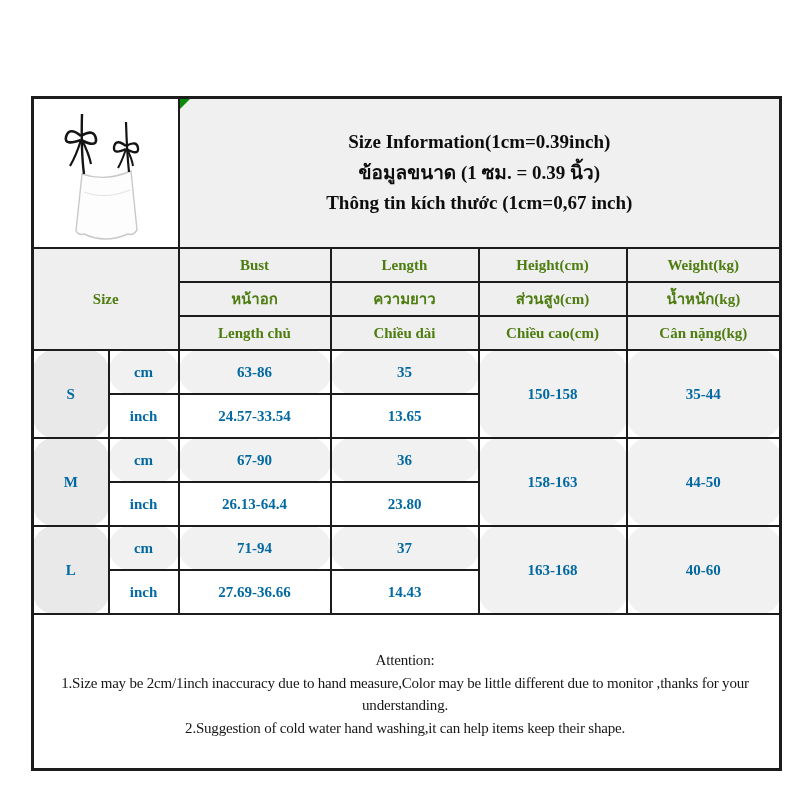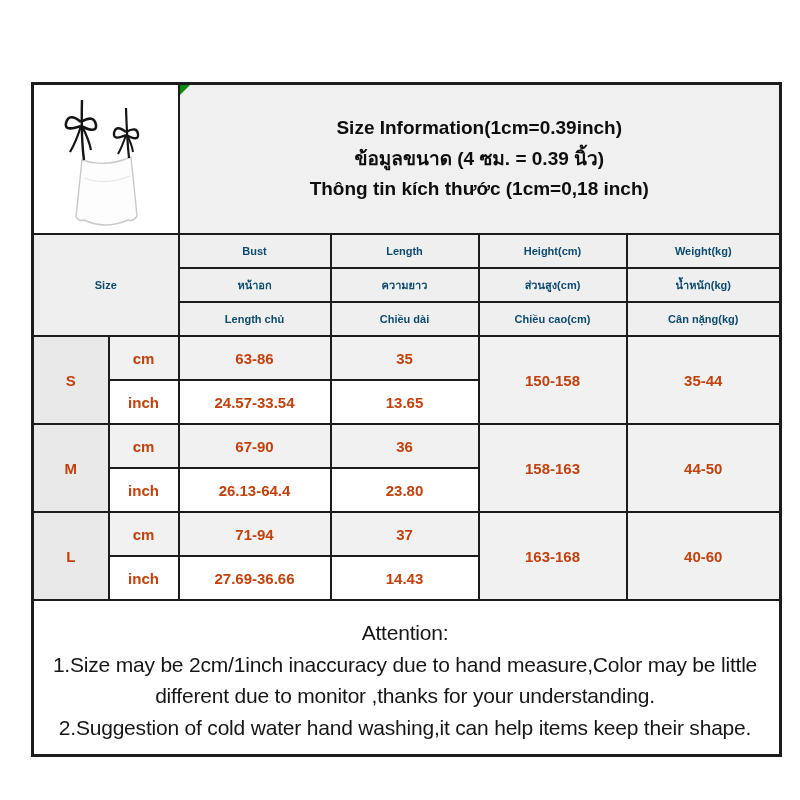--- a/index.html
+++ b/index.html
@@ -1,18 +1,18 @@
 <!DOCTYPE html>
 <html><head>
 <meta charset="utf-8">
 <style>
   html,body{margin:0;padding:0;background:#ffffff;}
   .canvas{
     position:relative;width:800px;height:784px;background:#ffffff;overflow:hidden;
-    font-family:Liberation Sans, sans-serif;color:#111111;
+    font-family:Liberation Serif, serif;color:#111111;margin-top:14px;
   }
   table.size-chart{
     position:absolute;left:31px;top:82px;width:748px;
     border-collapse:collapse;table-layout:fixed;
     border:3px solid #1c1c1c;
   }
   table.size-chart td{
     border:2px solid #1c1c1c;
     text-align:center;vertical-align:middle;
     overflow:hidden;
@@ -21,32 +21,32 @@
   .img-cell{background:#ffffff;height:146px;}
   .title-cell{
     background:#f0f0f0;position:relative;
     font-weight:bold;font-size:19px;line-height:1.62;color:#0d0d0d;
   }
   .corner-flag{
     position:absolute;left:0;top:0;width:0;height:0;
     border-top:10px solid #0b8a0b;border-right:10px solid transparent;
   }
   
-  tr.hdr td{background:#efefef;font-weight:bold;font-size:11px;height:30px;color:#0c4a6e;}
+  tr.hdr td{background:#efefef;font-weight:bold;font-size:15px;height:30px;color:#4d7c0f;}
   .size-cell{background:#efefef;font-weight:bold;font-size:17px;}
   
-  tr.data td{font-weight:bold;font-size:15px;height:40px;color:#c2410c;}
+  tr.data td{font-weight:bold;font-size:15px;height:40px;color:#0369a1;border-radius:21px;}
   .size-letter{background:#e9e9e9;font-size:16px;}
   tr.cm-row td.shaded{background:#f1f1f1;}
   tr.inch-row td{background:#ffffff;}
   td.merged{background:#f1f1f1;}
   
   .attention-cell{
     background:#ffffff;height:148px;text-align:left;vertical-align:top;
-    font-size:21px;line-height:1.5;letter-spacing:-0.2px;color:#161616;
+    font-size:15px;line-height:1.5;letter-spacing:-0.2px;color:#161616;
     padding:5px 8px 0 5px;font-weight:normal;
   }
   .attention-cell div{white-space:normal;}
   svg.cami{display:block;margin:0 auto;}
 </style>
 </head>
 <body>
 
 <div class="canvas">
   <table class="size-chart">
@@ -76,22 +76,22 @@
           <path d="M94,70 Q92,52 91,20" fill="none" stroke="#141414" stroke-width="2.2"></path>
           <path d="M91,44 q-10,-8 -12,1 q-1,8 12,2" fill="none" stroke="#141414" stroke-width="2.3"></path>
           <path d="M91,44 q11,-6 12,2 q1,8 -12,1" fill="none" stroke="#141414" stroke-width="2.3"></path>
           <path d="M91,47 q-4,12 -8,19" fill="none" stroke="#141414" stroke-width="2"></path>
           <path d="M92,47 q5,10 6,17" fill="none" stroke="#141414" stroke-width="2"></path>
         </svg>
       </td>
       <td class="title-cell" colspan="4">
         <span class="corner-flag"></span>
         <div>Size Information(1cm=0.39inch)</div>
-        <div>ข้อมูลขนาด (4 ซม. = 0.39 นิ้ว)</div>
-        <div>Thông tin kích thước (1cm=0,18 inch)</div>
+        <div>ข้อมูลขนาด (1 ซม. = 0.39 นิ้ว)</div>
+        <div>Thông tin kích thước (1cm=0,67 inch)</div>
       </td>
     </tr>
 
     <tr class="hdr">
       <td class="size-cell" colspan="2" rowspan="3">Size</td>
       <td>Bust</td>
       <td>Length</td>
       <td>Height(cm)</td>
       <td>Weight(kg)</td>
     </tr>

